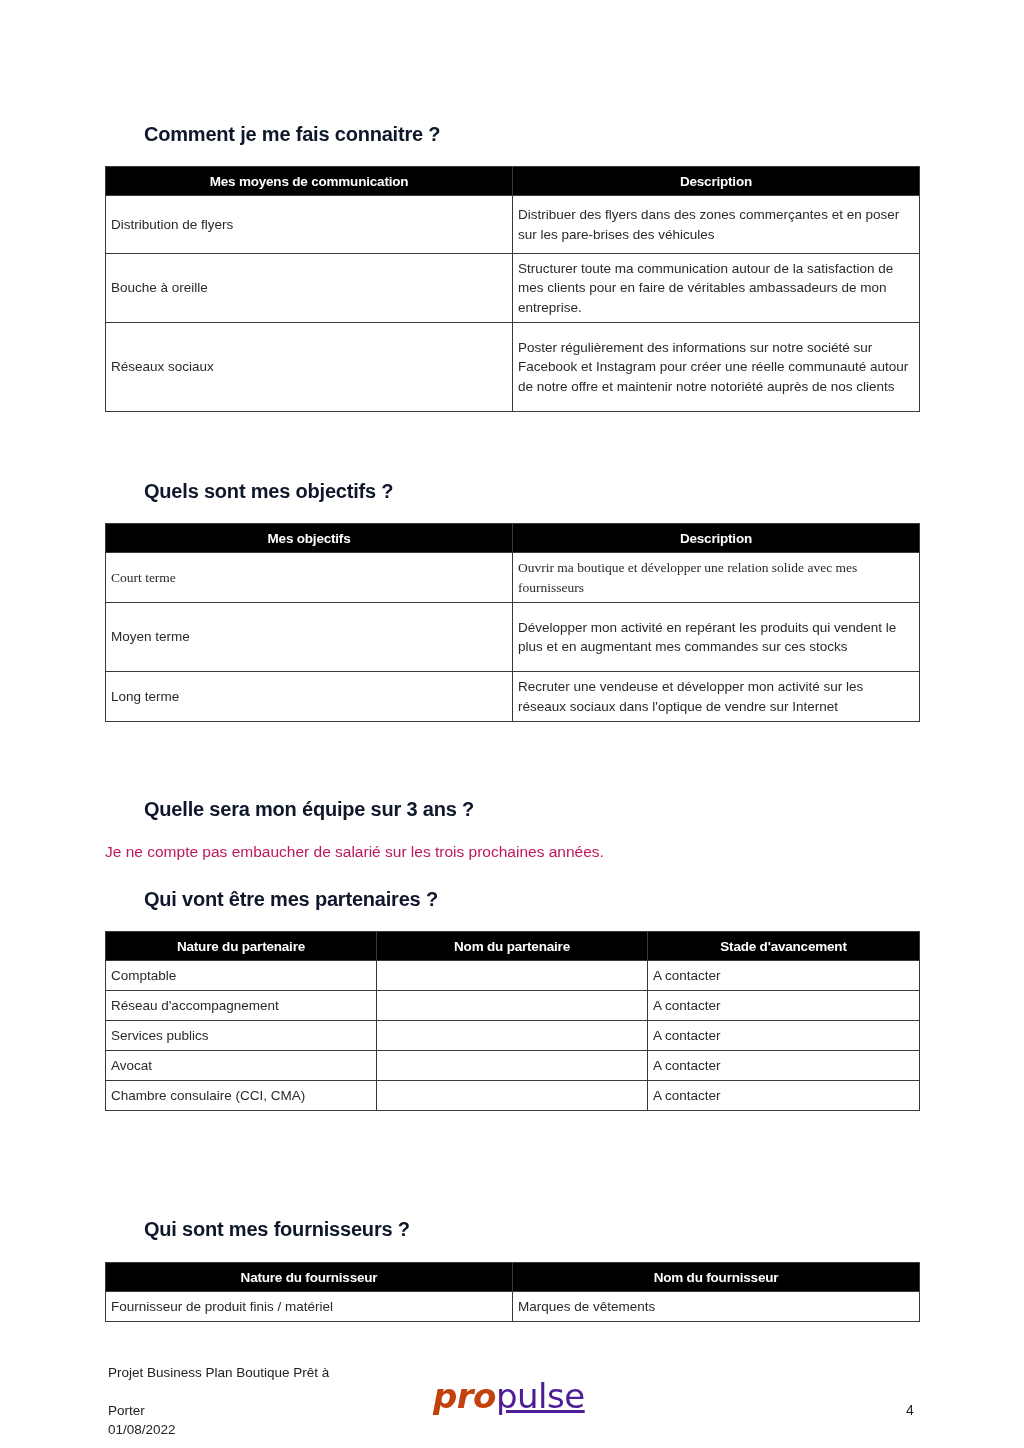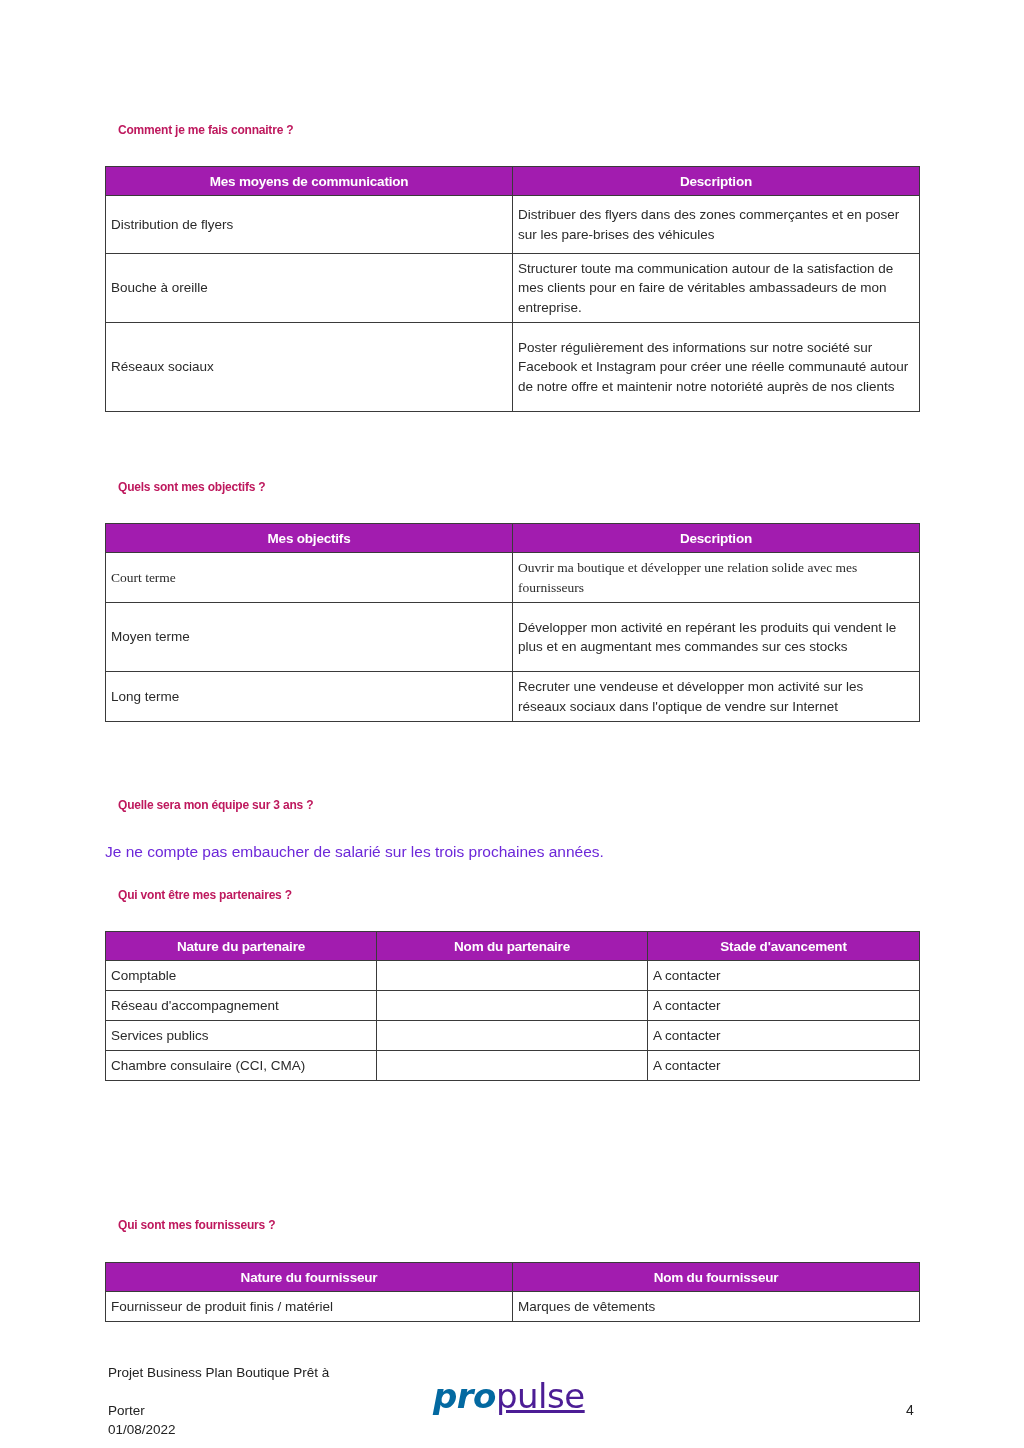--- a/index.html
+++ b/index.html
@@ -1,34 +1,34 @@
 <!DOCTYPE html>
 <html><head>
   <meta charset="utf-8">
   <style>
     html, body { margin: 0; padding: 0; background: #ffffff; }
     body { width: 1024px; height: 1448px; position: relative; overflow: hidden;
            font-family: "Liberation Sans", sans-serif; color: #222; }
-    .heading { position: absolute; left: 118px; font-weight: bold; font-size: 12px;
-               color: #be185d; letter-spacing: -0.2px; }
+    .heading { position: absolute; left: 144px; font-weight: bold; font-size: 20px;
+               color: #0f172a; letter-spacing: -0.2px; }
     table.doc { position: absolute; left: 105px; width: 814px; border-collapse: collapse;
                 font-size: 13.5px; color: #2a2a2a; table-layout: fixed; }
     table.doc th, table.doc td { border: 1.5px solid #3a3a3a; }
-    table.doc th { background: #a21caf; color: #ffffff; font-weight: bold; font-size: 13.5px;
+    table.doc th { background: #000000; color: #ffffff; font-weight: bold; font-size: 13.5px;
                    height: 28px; text-align: center; padding: 0 6px; letter-spacing: -0.2px; }
     table.doc td { padding: 2px 5px; line-height: 19.5px; vertical-align: middle; }
-    .para { position: absolute; left: 105px; font-size: 15.5px; color: #6d28d9; }
+    .para { position: absolute; left: 105px; font-size: 15.5px; color: #be185d; }
     .footer-left { position: absolute; left: 108px; top: 1363px; font-size: 13.5px;
                    color: #222; line-height: 19px; }
     .footer-left .l1 { display: block; }
     .footer-left .l2 { display: block; margin-top: 19px; }
     .footer-left .l3 { display: block; }
     .logo { position: absolute; left: 433px; top: 1376px; font-size: 34px; font-weight: bold;
             font-style: italic; letter-spacing: -0.5px; font-family: "DejaVu Sans", sans-serif; }
-    .logo .pro { color: #0369a1; }
+    .logo .pro { color: #c2410c; }
     .logo .pulse { color: #4c1d95; font-weight: normal; font-style: normal; text-decoration: underline; }
     .page-num { position: absolute; left: 906px; top: 1402px; font-size: 14px; color: #222; }
   </style>
 </head>
 <body>
 
 <div class="heading" style="top:123px;">Comment je me fais connaitre ?</div>
 <table class="doc" style="top:166px;">
   <colgroup>
       <col style="width:407px">
@@ -111,20 +111,25 @@
       <td>Réseau d'accompagnement</td>
       <td></td>
       <td>A contacter</td>
     </tr>
     <tr style="height:30px;">
       <td>Services publics</td>
       <td></td>
       <td>A contacter</td>
     </tr>
     <tr style="height:30px;">
+      <td>Avocat</td>
+      <td></td>
+      <td>A contacter</td>
+    </tr>
+    <tr style="height:30px;">
       <td>Chambre consulaire (CCI, CMA)</td>
       <td></td>
       <td>A contacter</td>
     </tr>
   </tbody>
 </table>
 
 <div class="heading" style="top:1218px;">Qui sont mes fournisseurs ?</div>
 <table class="doc" style="top:1262px;">
   <colgroup>

